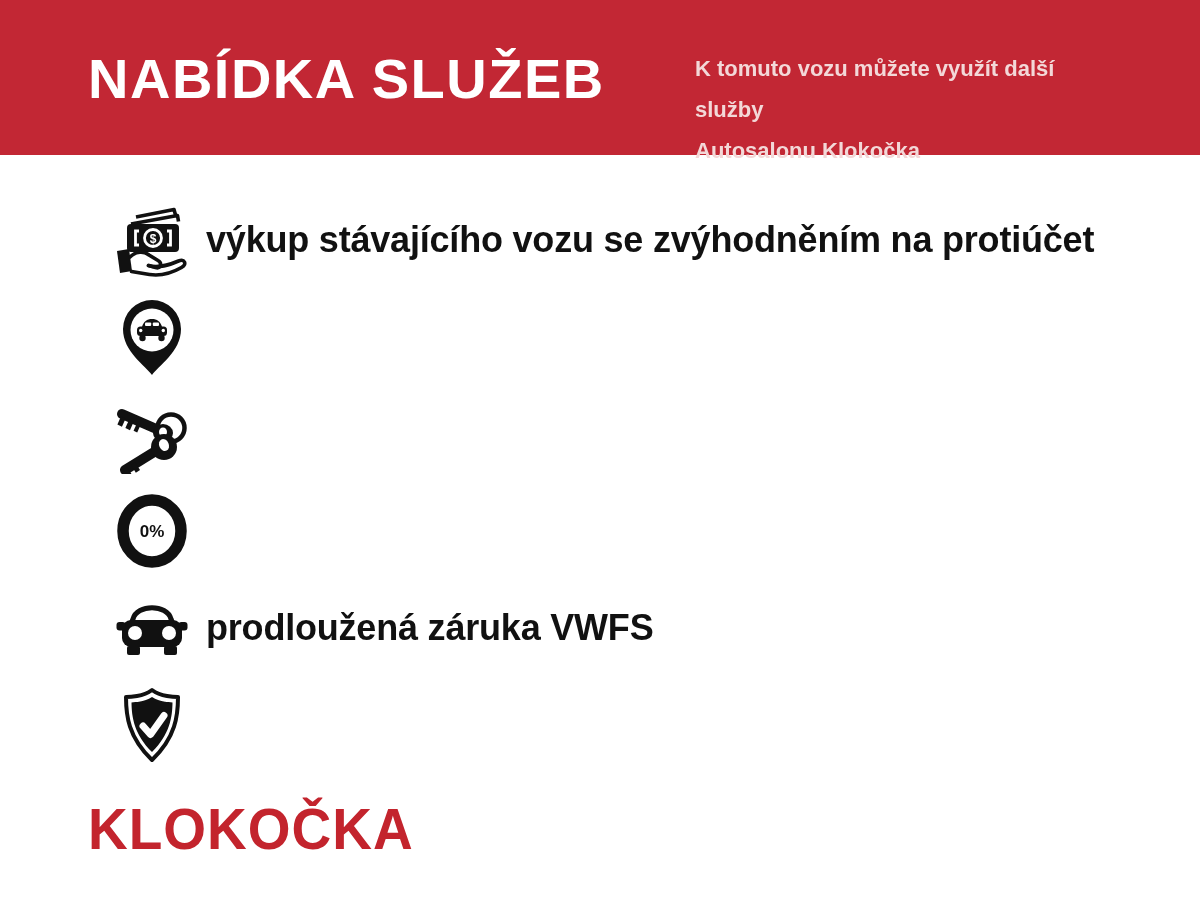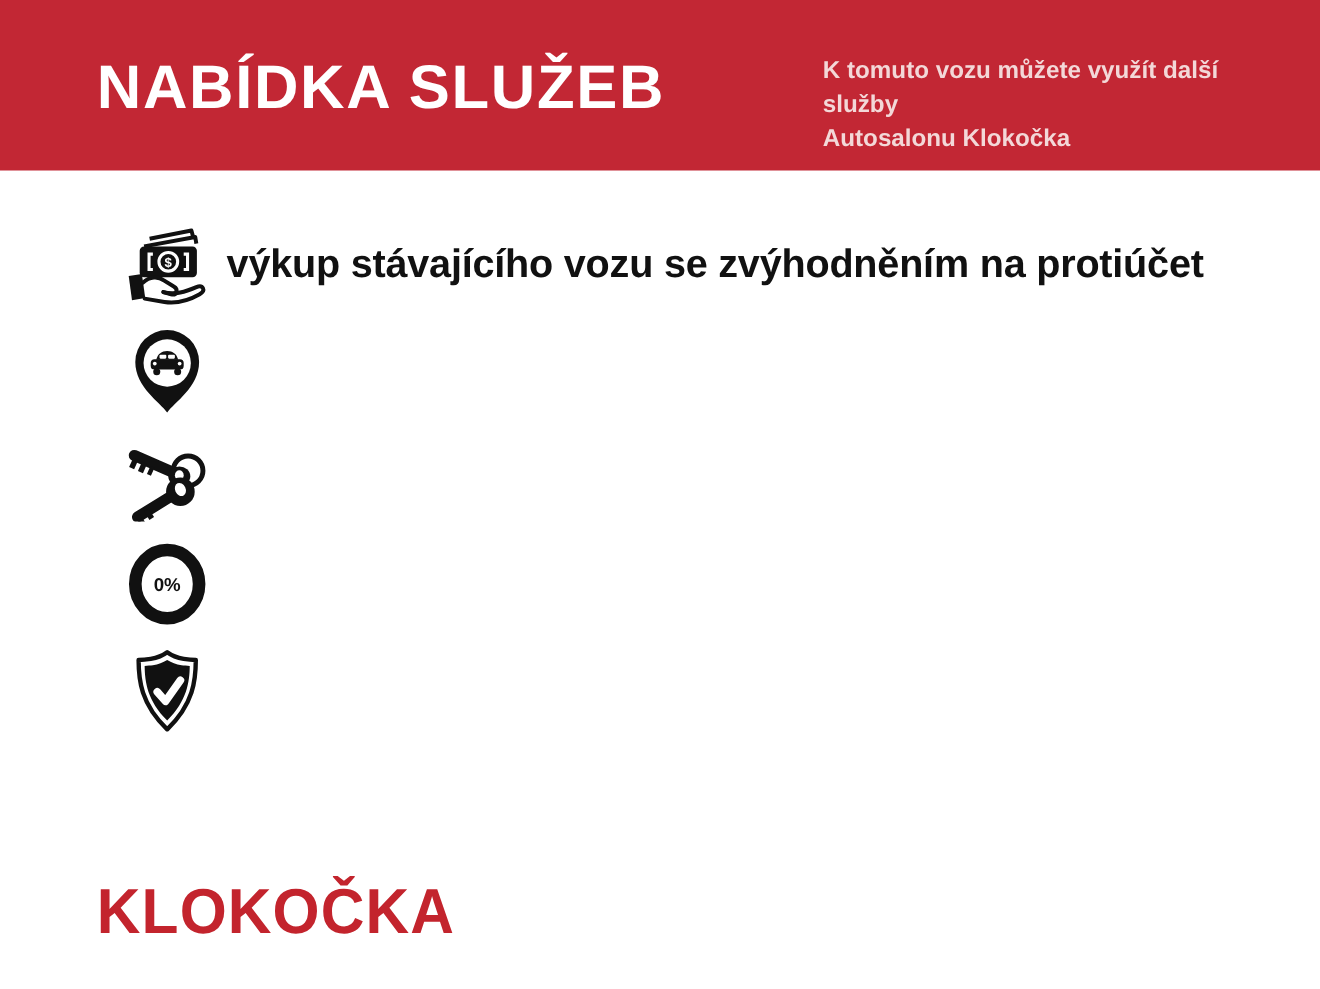--- a/index.html
+++ b/index.html
@@ -25,22 +25,22 @@
   .header{
     position:absolute;left:0;top:0;width:1200px;height:155px;
     background:var(--brand-red);
   }
   .header-title{
     position:absolute;left:88px;top:48px;
     font-size:56px;font-weight:700;letter-spacing:1.5px;
     color:var(--header-text);line-height:1.1;white-space:nowrap;
   }
   .header-subtitle{
-    position:absolute;left:748px;top:48px;width:420px;
-    font-size:22px;font-weight:600;line-height:31px;
+    position:absolute;left:695px;top:48px;width:420px;
+    font-size:22px;font-weight:600;line-height:41px;
     color:var(--header-subtext);
   }
 
   
   .services{
     position:absolute;left:112px;top:191px;width:1020px;
   }
   .service-row{
     height:97px;display:flex;align-items:center;
   }
@@ -142,20 +142,35 @@
 
     <div class="service-row">
       <span class="service-icon">
         <svg viewBox="0 0 80 80" aria-hidden="true">
           <ellipse cx="40" cy="40" rx="29" ry="31" fill="none" stroke="currentColor" stroke-width="11.5"></ellipse>
           <text x="40" y="46" text-anchor="middle" font-size="17" font-weight="bold" fill="currentColor">0%</text>
         </svg>
       </span>
     </div>
 
+    <div class="service-row">
+      <span class="service-icon">
+        <svg viewBox="0 0 80 80" aria-hidden="true">
+          <path d="M21 31 C25 16 55 16 59 31 l2 5 H19 Z" fill="none" stroke="currentColor" stroke-width="5" stroke-linejoin="round"></path>
+          <rect x="10" y="32" width="60" height="27" rx="9" fill="currentColor"></rect>
+          <rect x="4.5" y="34" width="9" height="8.5" rx="3" fill="currentColor"></rect>
+          <rect x="66.5" y="34" width="9" height="8.5" rx="3" fill="currentColor"></rect>
+          <circle cx="23" cy="45" r="7" fill="#fff"></circle>
+          <circle cx="57" cy="45" r="7" fill="#fff"></circle>
+          <rect x="15" y="58" width="13" height="9" rx="2" fill="currentColor"></rect>
+          <rect x="52" y="58" width="13" height="9" rx="2" fill="currentColor"></rect>
+        </svg>
+      </span>
+      <span class="service-label">prodloužená záruka VWFS</span>
+    </div>
 
     <div class="service-row">
       <span class="service-icon">
         <svg viewBox="0 0 80 80" aria-hidden="true">
           <path d="M40 5 C44 8 49 10 55 11 C58 11.5 62 12 66 12 C66 30 64 52 40 75 C16 52 14 30 14 12 C18 12 22 11.5 25 11 C31 10 36 8 40 5 Z" fill="none" stroke="currentColor" stroke-width="4" stroke-linejoin="round"></path>
           <path d="M40 12 C44 14.5 48 16 53 16.8 C55 17 58 17.3 60.5 17.4 C60.3 32 58 49 40 67 C22 49 19.7 32 19.5 17.4 C22 17.3 25 17 27 16.8 C32 16 36 14.5 40 12 Z" fill="currentColor"></path>
           <path d="M31 41 L38.5 49.5 L52 30.5" fill="none" stroke="#fff" stroke-width="7" stroke-linecap="round" stroke-linejoin="round"></path>
         </svg>
       </span>
     </div>

